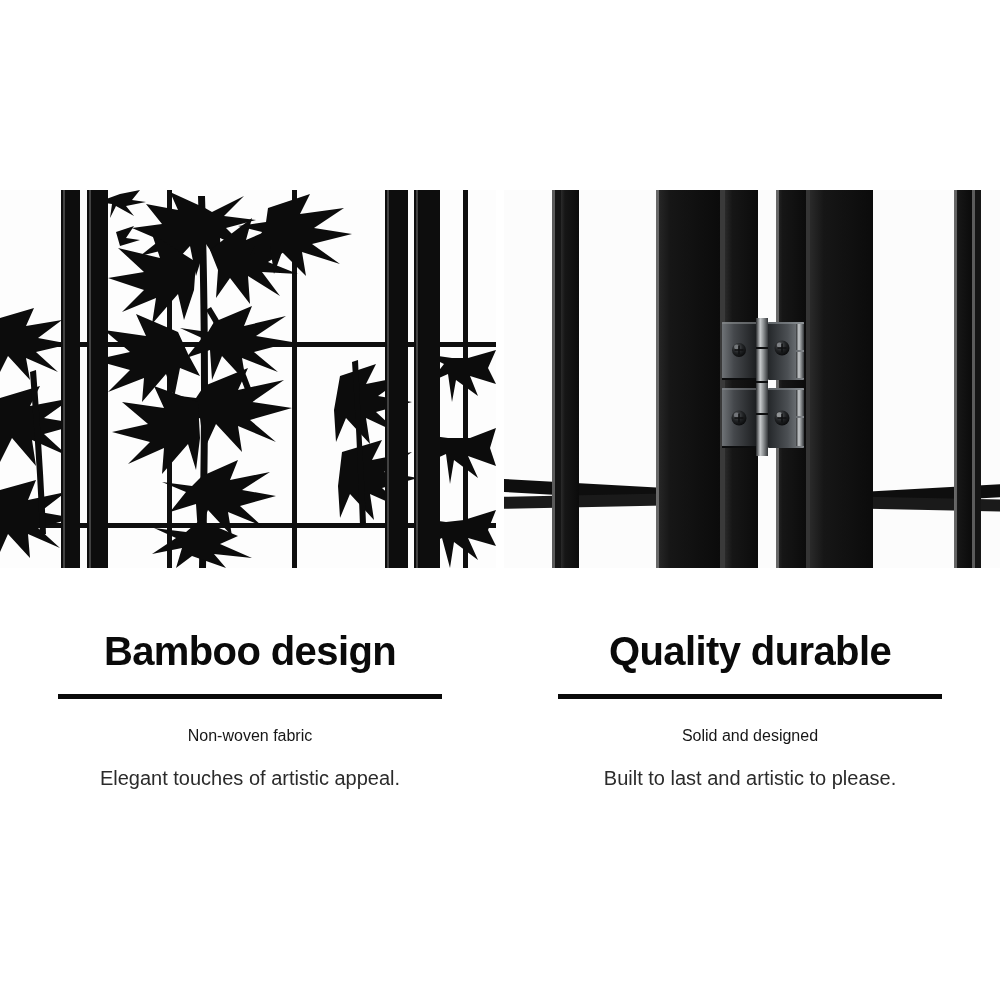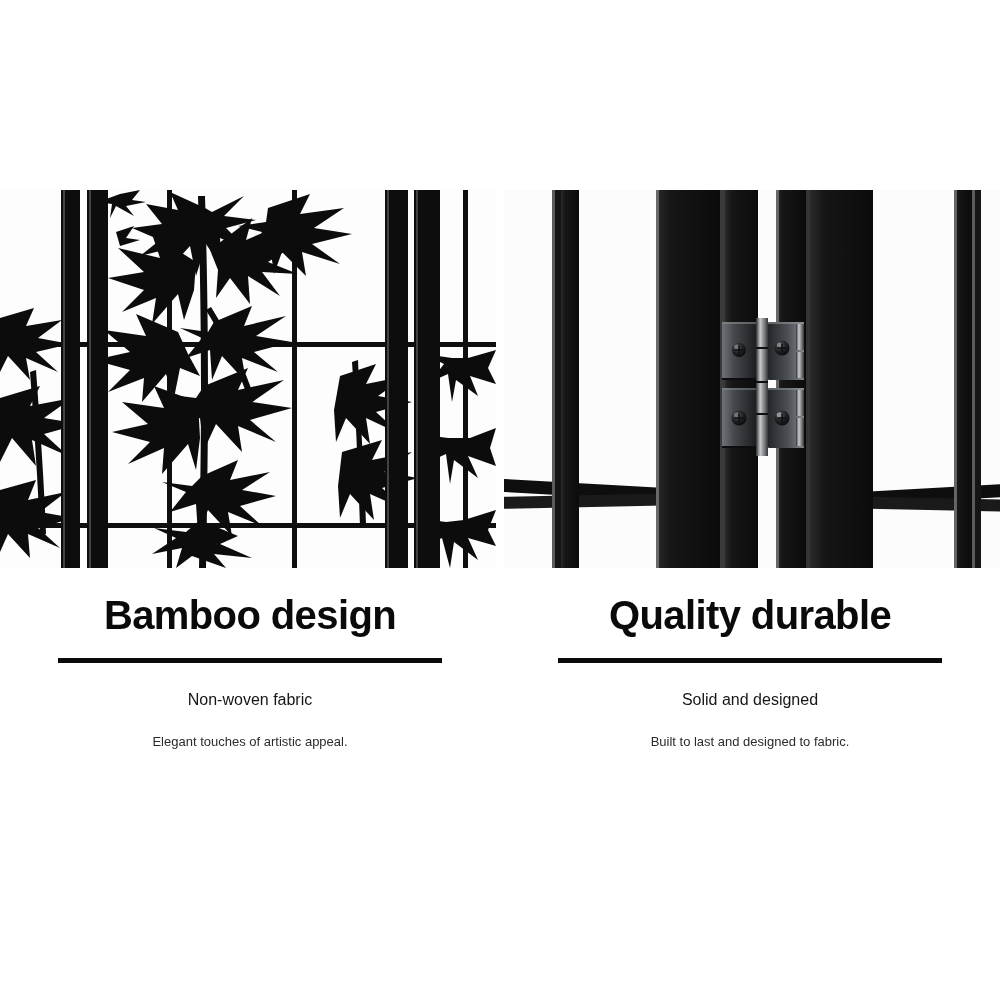--- a/index.html
+++ b/index.html
@@ -121,20 +121,21 @@
     top: 590px;
     left: 0;
     width: 1000px;
     height: 190px;
     display: flex;
   }
   .copy-col {
     width: 500px;
     text-align: center;
     position: relative;
+    margin-top: 36px;
   }
   .headline {
     font-size: 40px;
     font-weight: 700;
     letter-spacing: -0.6px;
     color: #0a0a0a;
     margin: 0;
     line-height: 50px;
     white-space: nowrap;
   }
@@ -145,21 +146,21 @@
     margin: 18px auto 0 auto;
   }
   .subhead {
     font-size: 16px;
     font-weight: 400;
     color: #161616;
     margin: 22px 0 0 0;
     line-height: 30px;
   }
   .blurb {
-    font-size: 13px;
+    font-size: 20px;
     font-weight: 300;
     color: #2b2b2b;
     margin: 14px 0 0 0;
     line-height: 26px;
   }
 </style>
 </head>
 <body>
 
 <div class="page">
@@ -326,17 +327,17 @@
       <h2 class="headline">Bamboo design</h2>
       <div class="rule"></div>
       <p class="subhead">Non-woven fabric</p>
       <p class="blurb">Elegant touches of artistic appeal.</p>
     </div>
 
     <div class="copy-col">
       <h2 class="headline">Quality durable</h2>
       <div class="rule"></div>
       <p class="subhead">Solid and designed</p>
-      <p class="blurb">Built to last and designed to fabric.</p>
+      <p class="blurb">Built to last and artistic to please.</p>
     </div>
   </div>
 
 </div>
 
 </body></html>

